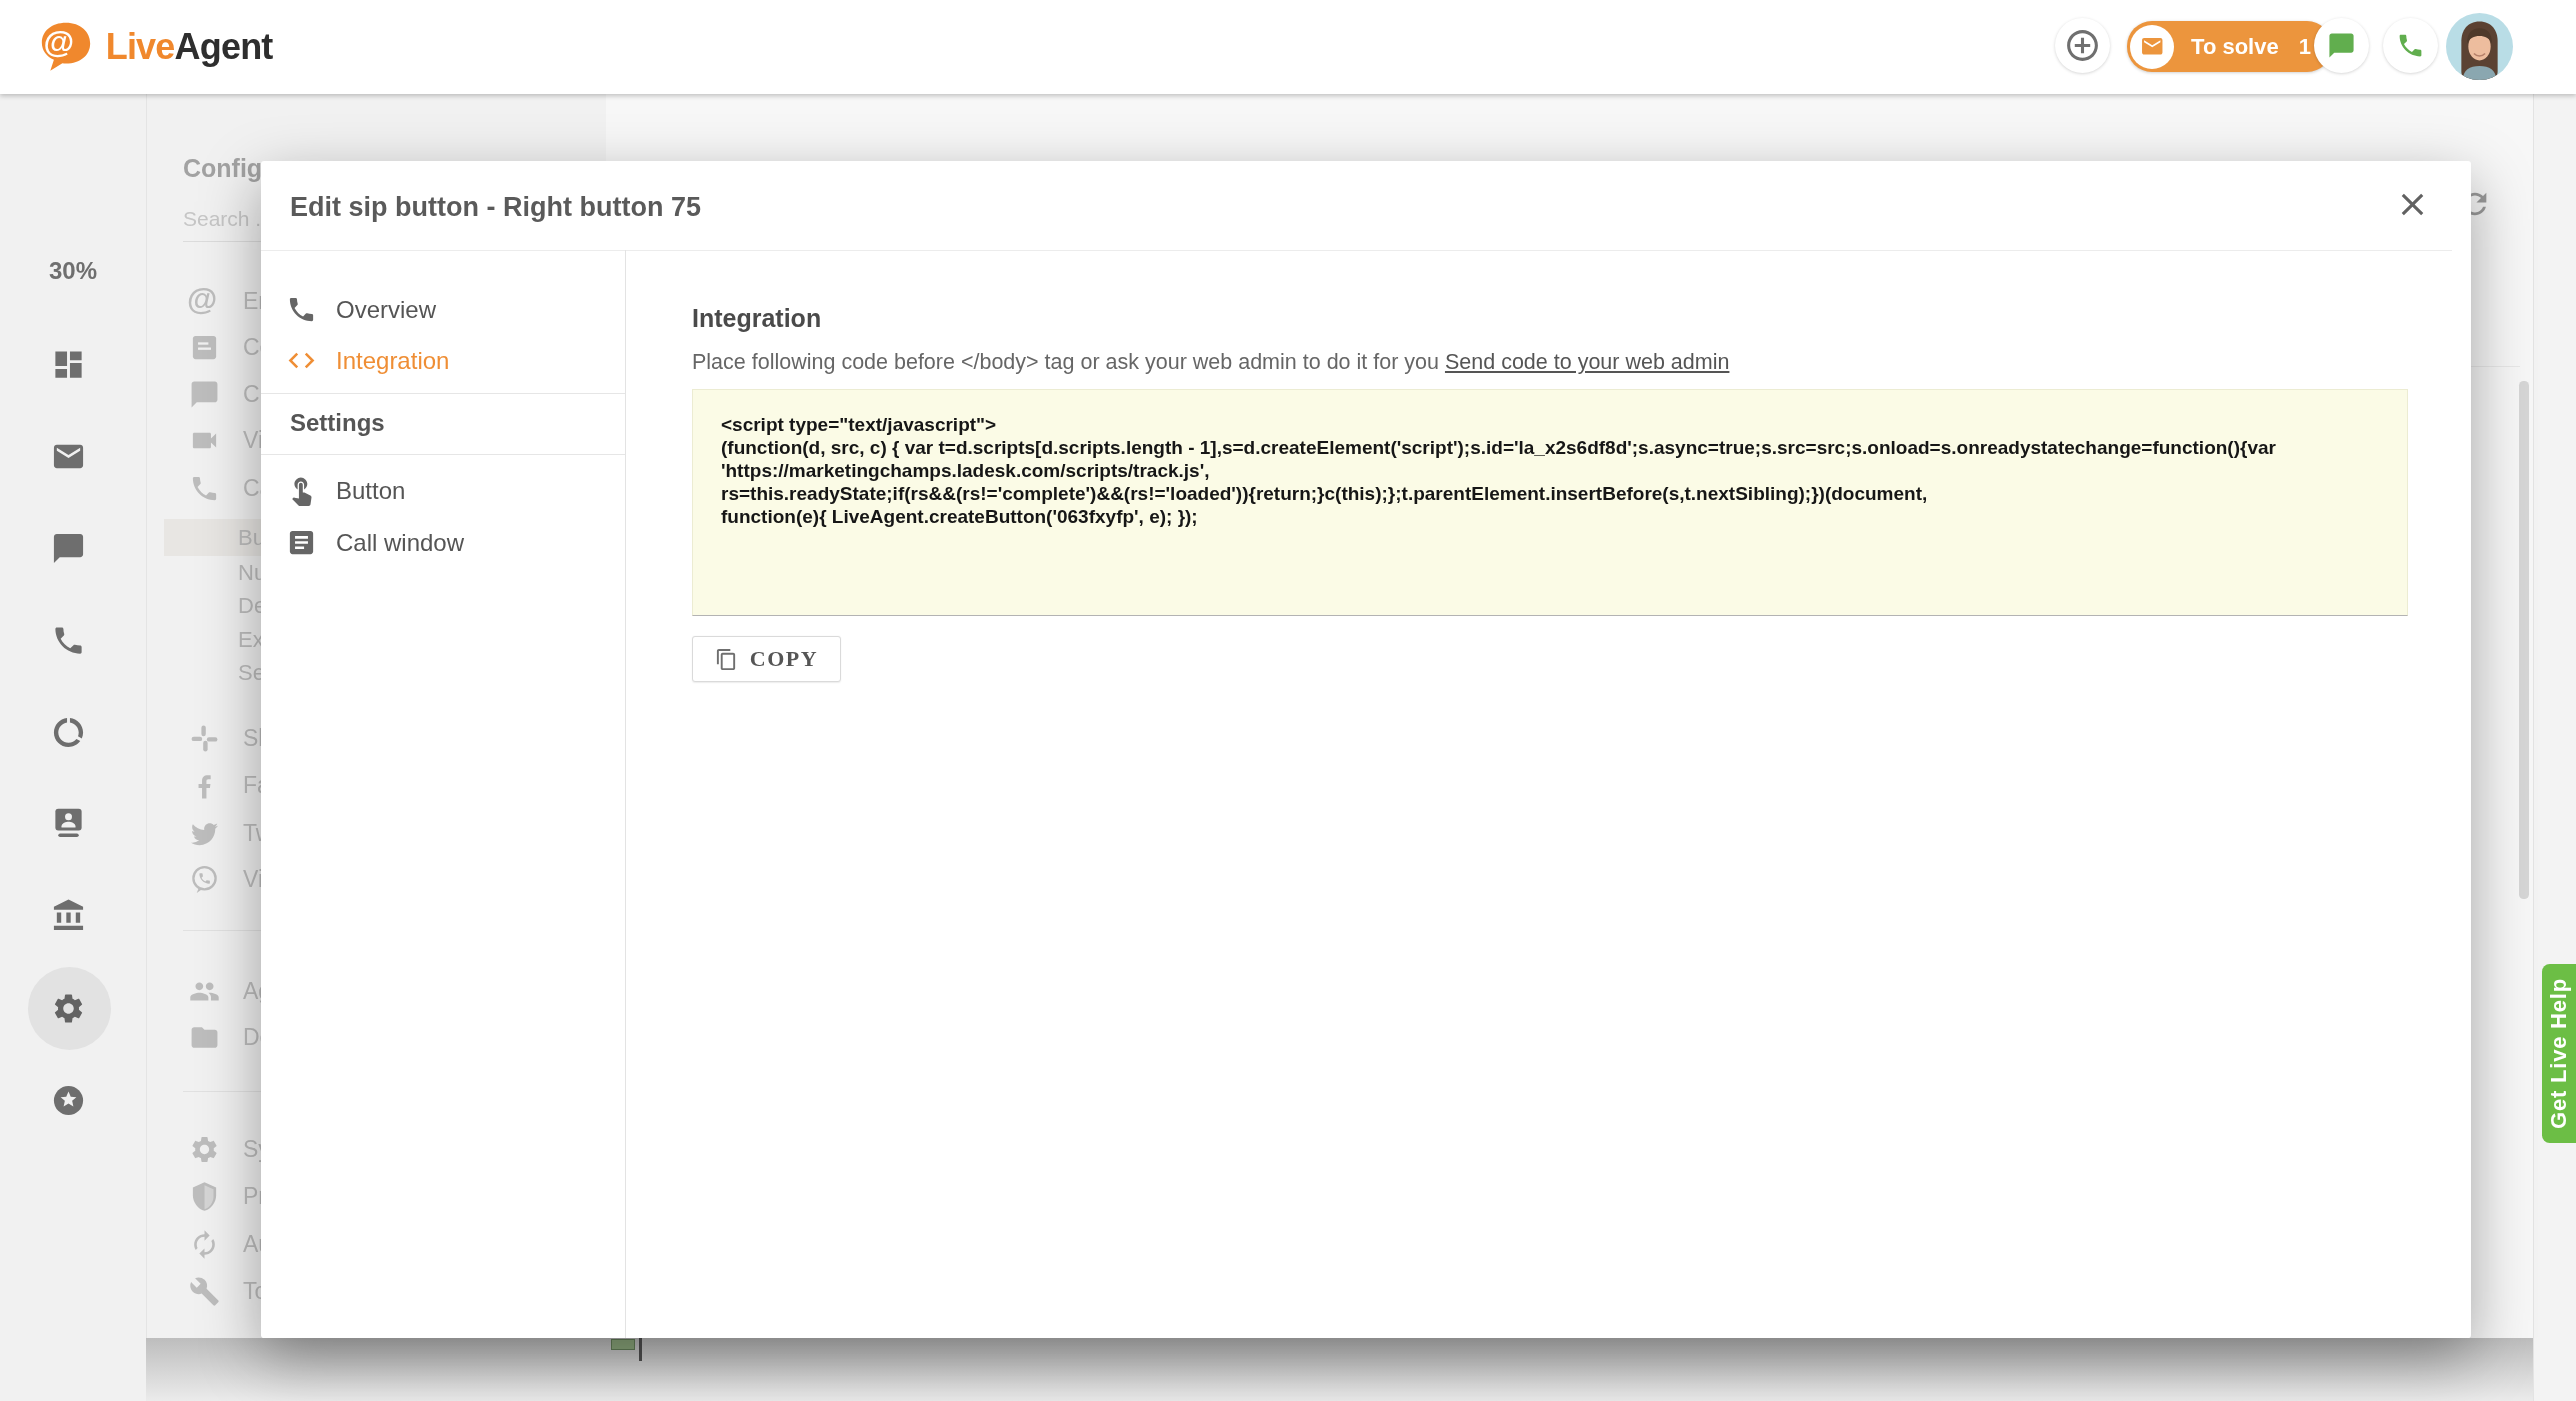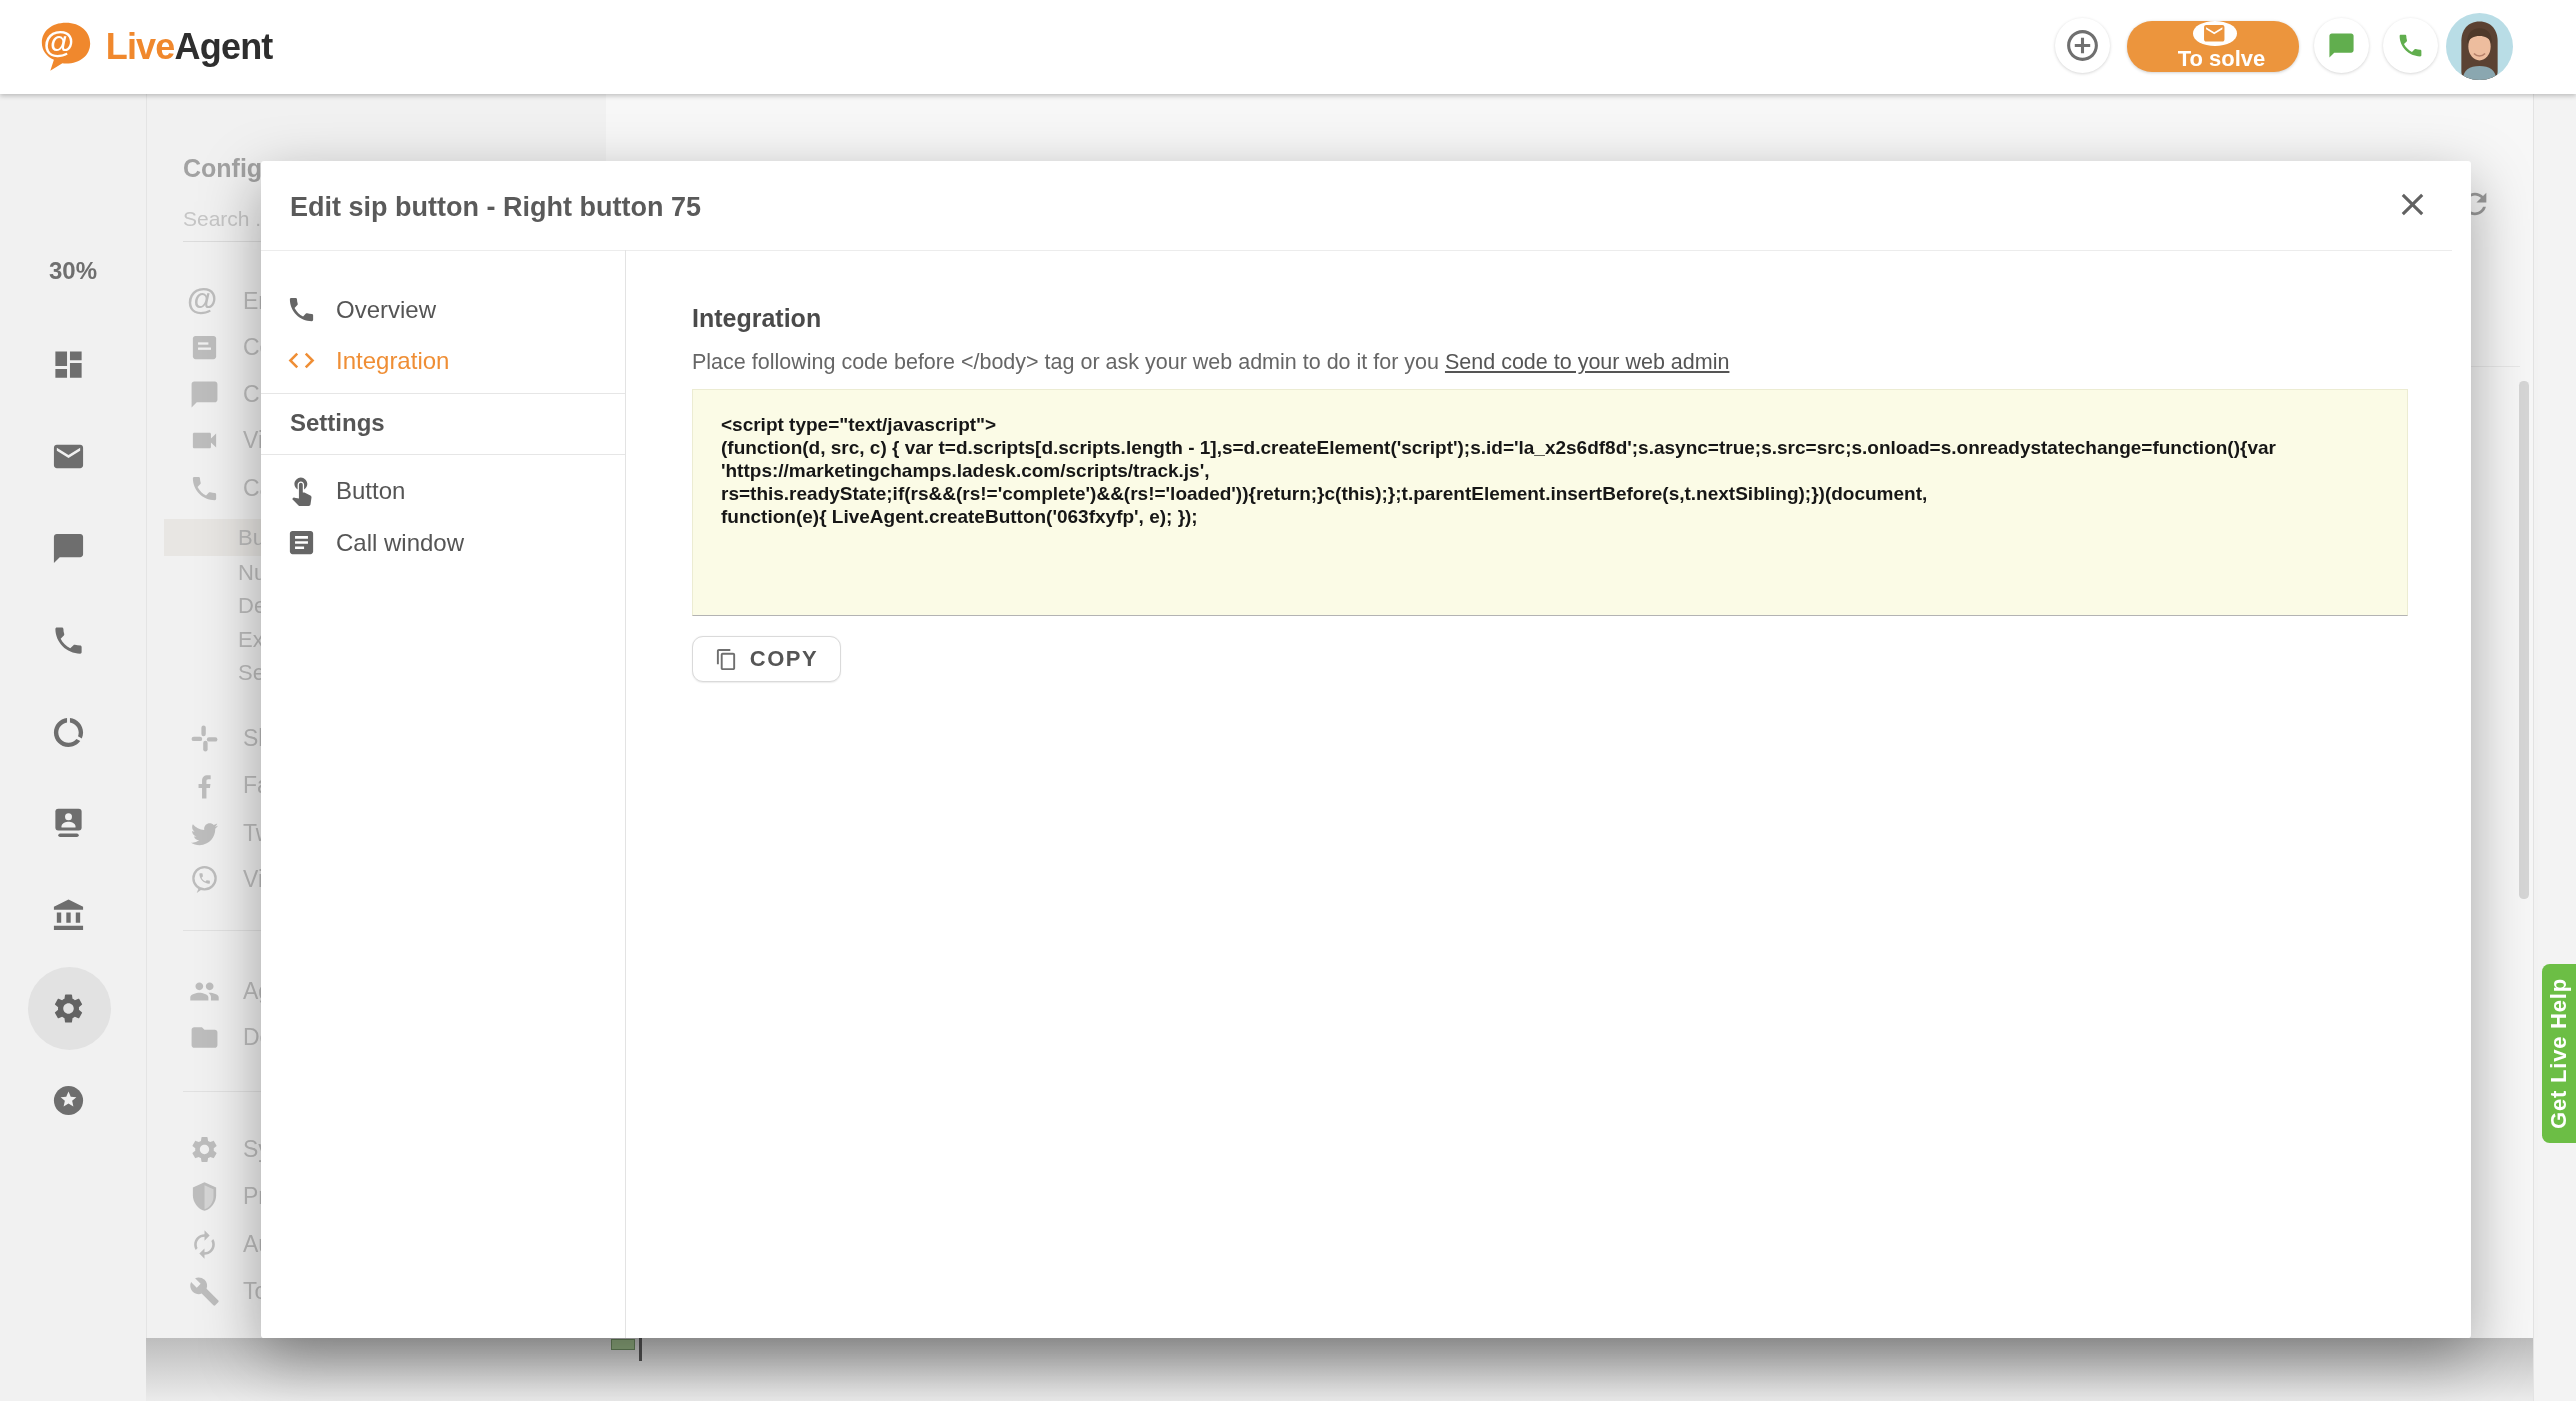--- a/index.html
+++ b/index.html
@@ -11,21 +11,21 @@
   
   .topbar{left:0;top:0;width:2576px;height:94px;background:#fff;
           box-shadow:0 1.5px 4.6px rgba(0,0,0,.22);z-index:40;}
   .brand{left:37px;top:18.4px;height:57px;display:flex;align-items:center;gap:10.7px;}
   .brand-text{font-size:36px;font-weight:bold;letter-spacing:-0.8px;}
   .brand-live{color:#F0882D;}
   .brand-agent{color:#2e2e2e;}
   .hdr-circle{width:55px;height:55px;border-radius:50%;background:#fff;
               box-shadow:0 0.8px 3.1px rgba(0,0,0,.18);display:flex;align-items:center;justify-content:center;}
   .tosolve{left:2127px;top:21px;height:51px;min-width:172px;border-radius:25px;background:#EC953D;
-           display:flex;align-items:center;box-shadow:0 0.8px 3.1px rgba(0,0,0,.2);cursor:pointer;flex-direction:column;}
+           display:flex;align-items:center;box-shadow:0 0.8px 3.1px rgba(0,0,0,.2);cursor:pointer;}
   .tosolve .env{width:44px;height:44px;border-radius:50%;background:#fff;margin-left:3.1px;
                 display:flex;align-items:center;justify-content:center;}
   .tosolve .lbl{color:#fff;font-weight:bold;font-size:22px;margin-left:17px;}
   .tosolve .cnt{color:#fff;font-weight:bold;font-size:22px;margin-left:20px;margin-right:21.5px;}
 
   
   .rail{left:0;top:94px;width:146px;height:1308px;background:#f1f1f1;border-right:0.8px solid #e4e4e4;z-index:2;}
   .rail-usage{left:0;top:163px;width:146px;text-align:center;font-size:24px;font-weight:bold;color:#6f6f6f;}
   .rail-ic{left:51px;width:35px;height:35px;color:#6e6e6e;cursor:pointer;}
   .rail-hl{left:28px;top:873px;width:83px;height:83px;border-radius:50%;background:#e2e2e2;}
@@ -72,22 +72,22 @@
   .nav-head{left:29px;font-size:24px;font-weight:bold;color:#555;}
 
   .c-head{left:431px;top:143px;font-size:25px;font-weight:bold;color:#4a4a4a;}
   .c-para{left:431px;top:189px;font-size:21.5px;color:#666;white-space:nowrap;}
   .c-link{color:#555;text-decoration:underline;cursor:pointer;}
   .codebox{left:431px;top:228px;width:1716px;height:227px;background:#fbfbe6;
            border:0.8px solid #ececd2;border-bottom:1.5px solid #b3b3b3;box-sizing:border-box;
            padding:23px 0 0 28px;overflow:hidden;}
   .codebox div{font-size:19px;font-weight:bold;color:#161616;line-height:23px;white-space:pre;}
   .copybtn{left:431px;top:475px;height:44px;display:inline-flex;align-items:center;gap:12.3px;
-           padding:0 21.5px;background:#fff;border:0.8px solid #dadada;border-radius:11px;
-           box-shadow:0 0.8px 1.5px rgba(0,0,0,.08);cursor:pointer;}
+           padding:0 21.5px;background:#fff;border:0.8px solid #dadada;border-radius:3px;
+           box-shadow:0 0.8px 1.5px rgba(0,0,0,.08);cursor:pointer;font-family:Liberation Serif, serif;}
   .copybtn svg{width:23px;height:23px;color:#6f6f6f;}
   .copybtn span{font-size:22px;font-weight:bold;color:#555;letter-spacing:1.5px;}
   .c-note{left:431px;top:543px;font-size:21.5px;color:#777;white-space:nowrap;}
 
   
   .helptab{left:2542px;top:964px;width:34px;height:179px;background:#6CBE45;border-radius:7.7px 0 0 7.7px;
            z-index:35;display:flex;align-items:center;justify-content:center;cursor:pointer;}
   .helptab span{writing-mode:vertical-rl;transform:rotate(180deg);color:#fff;font-weight:bold;
                 font-size:22px;letter-spacing:0.8px;}
 </style>

